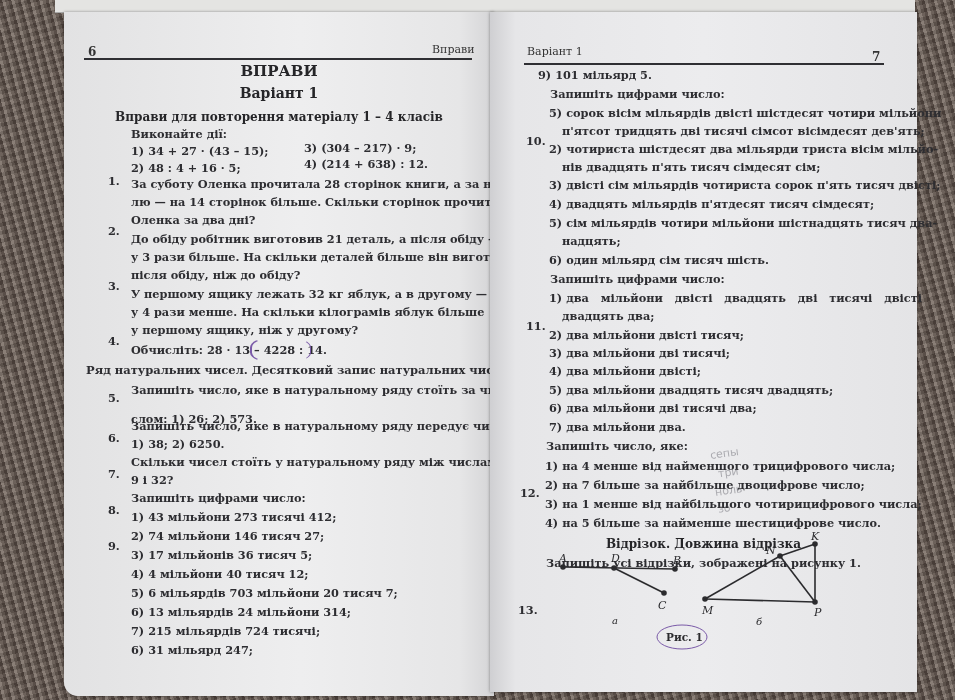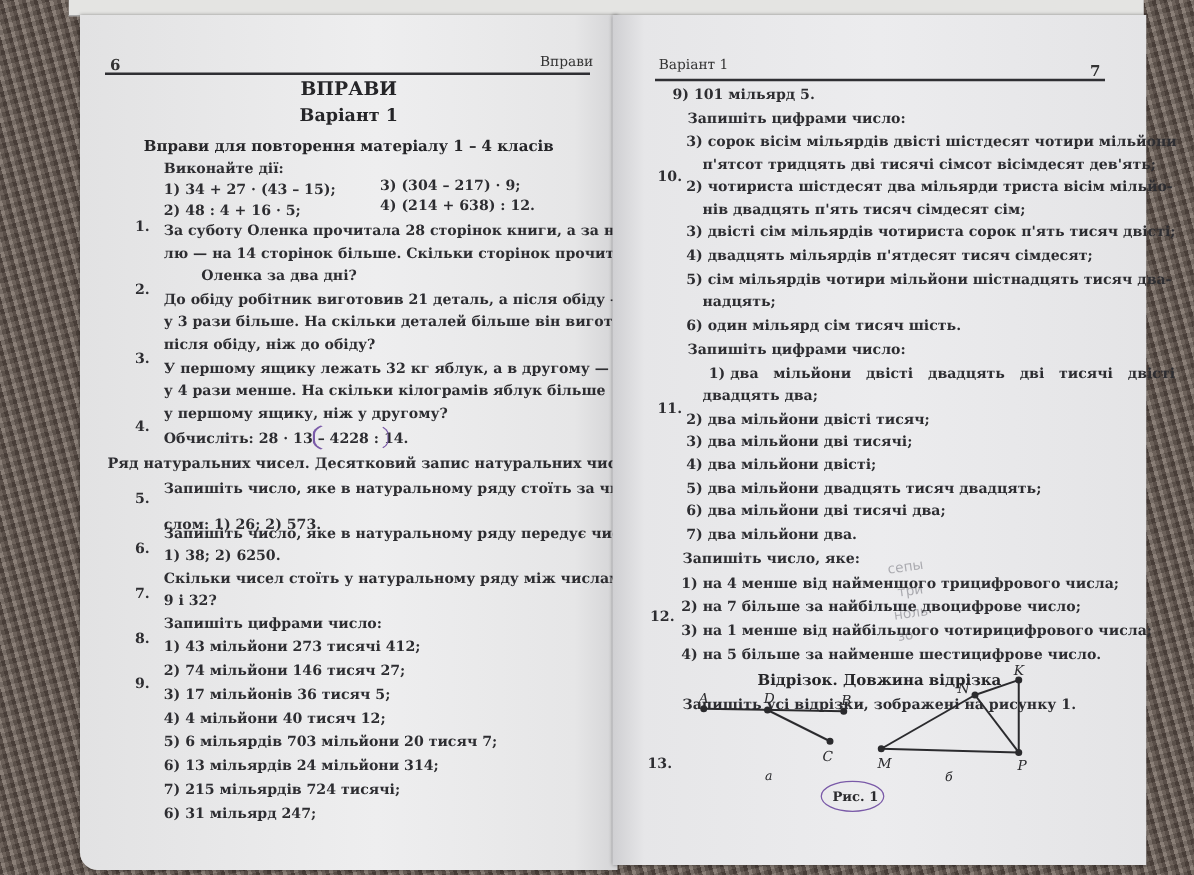--- a/index.html
+++ b/index.html
@@ -53,21 +53,21 @@
   <div class="num" style="left:44px;top:117px;">1.</div>
   <div class="txt b" style="left:67px;top:114px;">Виконайте дії:</div>
   <div class="txt b" style="left:67px;top:131px;">1) 34 + 27 · (43 – 15);</div>
   <div class="txt b" style="left:67px;top:148px;">2) 48 : 4 + 16 · 5;</div>
   <div class="txt b" style="left:240px;top:128px;">3) (304 – 217) · 9;</div>
   <div class="txt b" style="left:240px;top:144px;">4) (214 + 638) : 12.</div>
 
   <div class="num" style="left:44px;top:167px;">2.</div>
   <div class="txt b" style="left:67px;top:164px;">За суботу Оленка прочитала 28 сторінок книги, а за неді-</div>
   <div class="txt b" style="left:67px;top:182px;">лю — на 14 сторінок більше. Скільки сторінок прочитала</div>
-  <div class="txt b" style="left:67px;top:200px;margin-left:30px;">Оленка за два дні?</div>
+  <div class="txt b" style="left:67px;top:200px;">Оленка за два дні?</div>
 
   <div class="num" style="left:44px;top:222px;">3.</div>
   <div class="txt b" style="left:67px;top:219px;">До обіду робітник виготовив 21 деталь, а після обіду —</div>
   <div class="txt b" style="left:67px;top:237px;">у 3 рази більше. На скільки деталей більше він виготовив</div>
   <div class="txt b" style="left:67px;top:255px;">після обіду, ніж до обіду?</div>
 
   <div class="num" style="left:44px;top:277px;">4.</div>
   <div class="txt b" style="left:67px;top:274px;">У першому ящику лежать 32 кг яблук, а в другому —</div>
   <div class="txt b" style="left:67px;top:292px;">у 4 рази менше. На скільки кілограмів яблук більше</div>
   <div class="txt b" style="left:67px;top:310px;">у першому ящику, ніж у другому?</div>
@@ -104,33 +104,33 @@
 
 <div class="page right">
   <div class="run-head" style="left:37px;top:33px;font-weight:normal;">Варіант 1</div>
   <div class="run-head" style="left:382px;top:38px;font-size:12px;">7</div>
   <div class="rule" style="left:34px;top:51px;width:360px;"></div>
 
   <div class="txt b" style="left:48px;top:55px;">9) 101 мільярд 5.</div>
 
   <div class="num" style="left:36px;top:77px;">10.</div>
   <div class="txt b" style="left:60px;top:74px;">Запишіть цифрами число:</div>
-  <div class="txt b" style="left:59px;top:93px;">3) сорок вісім мільярдів двісті шістдесят чотири мільйони</div>
+  <div class="txt b" style="left:59px;top:93px;">5) сорок вісім мільярдів двісті шістдесят чотири мільйони</div>
   <div class="txt b" style="left:72px;top:111px;">п'ятсот тридцять дві тисячі сімсот вісімдесят дев'ять;</div>
   <div class="txt b" style="left:59px;top:129px;">2) чотириста шістдесят два мільярди триста вісім мільйо-</div>
   <div class="txt b" style="left:72px;top:147px;">нів двадцять п'ять тисяч сімдесят сім;</div>
   <div class="txt b" style="left:59px;top:165px;">3) двісті сім мільярдів чотириста сорок п'ять тисяч двісті;</div>
   <div class="txt b" style="left:59px;top:184px;">4) двадцять мільярдів п'ятдесят тисяч сімдесят;</div>
   <div class="txt b" style="left:59px;top:203px;">5) сім мільярдів чотири мільйони шістнадцять тисяч два-</div>
   <div class="txt b" style="left:72px;top:221px;">надцять;</div>
   <div class="txt b" style="left:59px;top:240px;">6) один мільярд сім тисяч шість.</div>
 
   <div class="num" style="left:36px;top:262px;">11.</div>
   <div class="txt b" style="left:60px;top:259px;">Запишіть цифрами число:</div>
-  <div class="txt b" style="left:77px;top:278px;white-space:pre;">1) два   мільйони   двісті   двадцять   дві   тисячі   двісті</div>
+  <div class="txt b" style="left:59px;top:278px;white-space:pre;">1) два   мільйони   двісті   двадцять   дві   тисячі   двісті</div>
   <div class="txt b" style="left:72px;top:296px;">двадцять два;</div>
   <div class="txt b" style="left:59px;top:315px;">2) два мільйони двісті тисяч;</div>
   <div class="txt b" style="left:59px;top:333px;">3) два мільйони дві тисячі;</div>
   <div class="txt b" style="left:59px;top:351px;">4) два мільйони двісті;</div>
   <div class="txt b" style="left:59px;top:370px;">5) два мільйони двадцять тисяч двадцять;</div>
   <div class="txt b" style="left:59px;top:388px;">6) два мільйони дві тисячі два;</div>
   <div class="txt b" style="left:59px;top:407px;">7) два мільйони два.</div>
 
   <div class="num" style="left:30px;top:429px;">12.</div>
   <div class="txt b" style="left:56px;top:426px;">Запишіть число, яке:</div>

